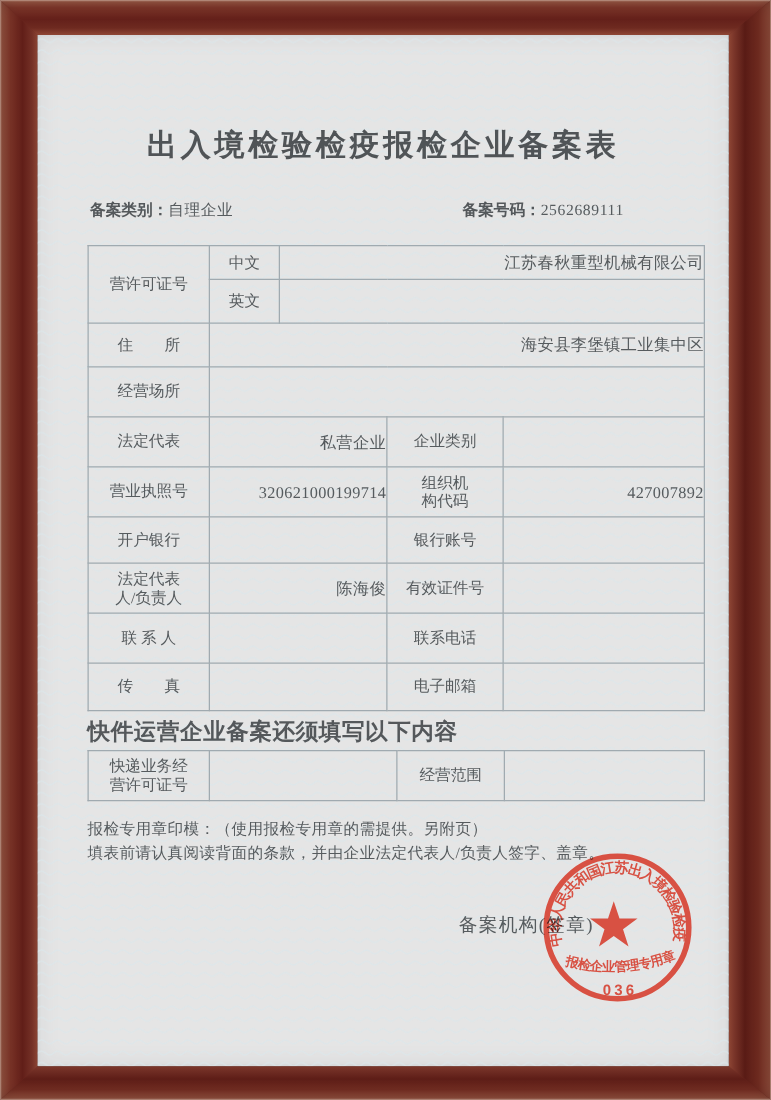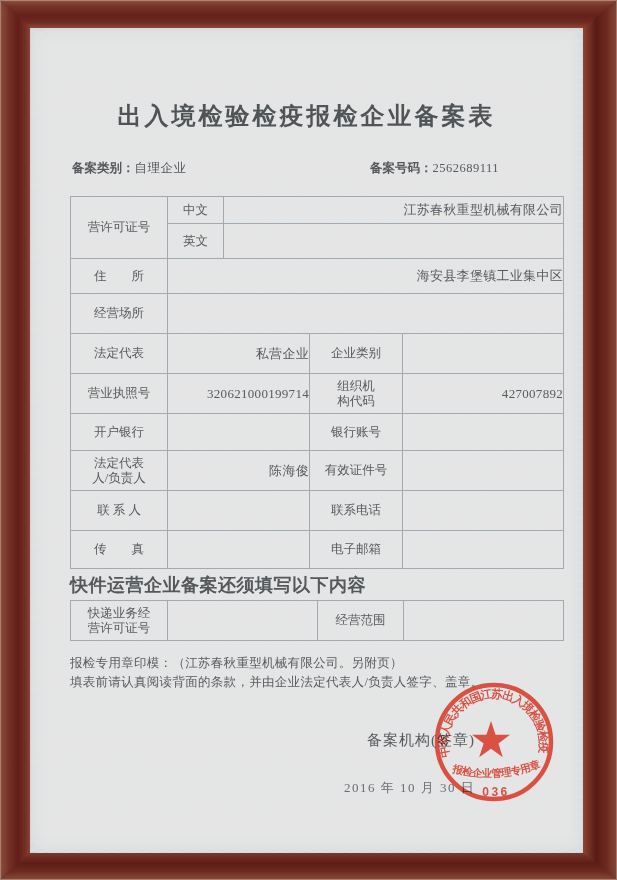--- a/index.html
+++ b/index.html
@@ -178,26 +178,25 @@
           <td class="lab pre">快递业务经
 营许可证号</td>
           <td class="val"></td>
           <td class="lab">经营范围</td>
           <td class="val"></td>
         </tr>
       </tbody>
         </table>
 
       <div class="notes">
-        <div>报检专用章印模：（江苏春秋重型机械有限公司。另附页）</div>
+        <div>报检专用章印模：（使用报检专用章的需提供。另附页）</div>
         <div>填表前请认真阅读背面的条款，并由企业法定代表人/负责人签字、盖章。</div>
       </div>
 
       <div class="agency">备案机构(签章)</div>
-      <div class="date">2016 年 10 月 30 日</div>
 
       <svg class="stamp" viewBox="0 0 150 150" width="150" height="150">
         <circle cx="75" cy="75" r="57" fill="none" stroke-width="4.5" stroke="#d63c2c"></circle>
         <path id="ringArc" d="M 30.5 89.5 A 46 46 0 1 1 119.8 86.2" fill="none"></path>
         <text font-size="11.5" font-weight="bold" letter-spacing="-1.2" fill="#d63c2c">
           <textPath href="#ringArc">中华人民共和国江苏出入境检验检疫局</textPath>
         </text>
         <polygon points="72,54 76.6,67.7 91,67.8 79.4,76.4 83.8,90.2 72,81.8 60.2,90.2 64.6,76.4 53,67.8 67.4,67.7" fill="#d63c2c"></polygon>
         <path id="innerArc" d="M 33 105 Q 78 117 122 100" fill="none"></path>
         <text font-size="10.5" font-weight="bold" letter-spacing="-0.5" fill="#d63c2c">

